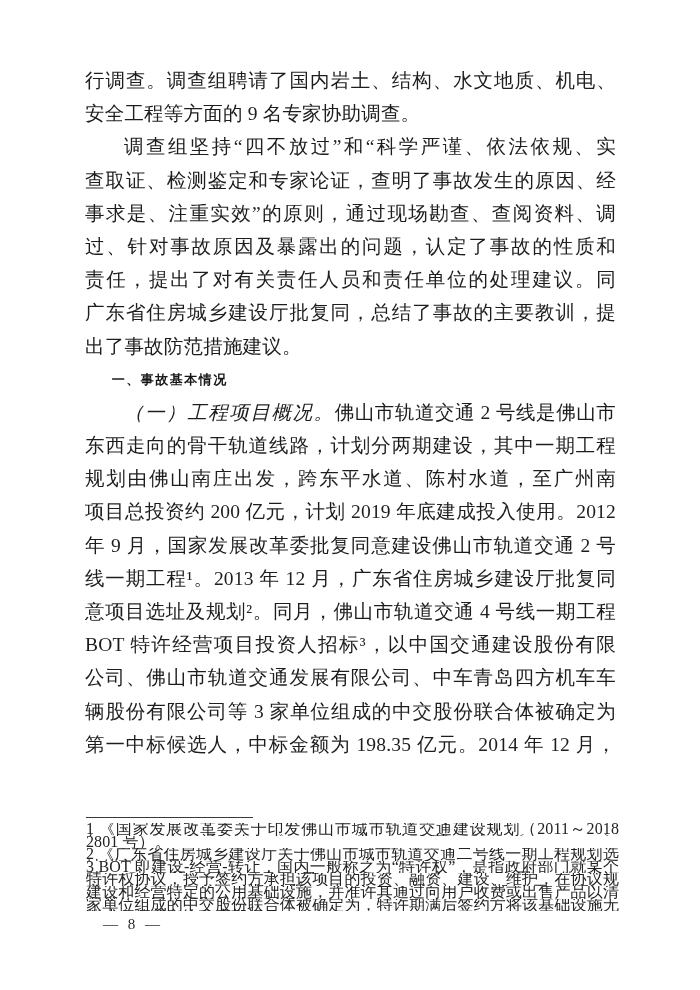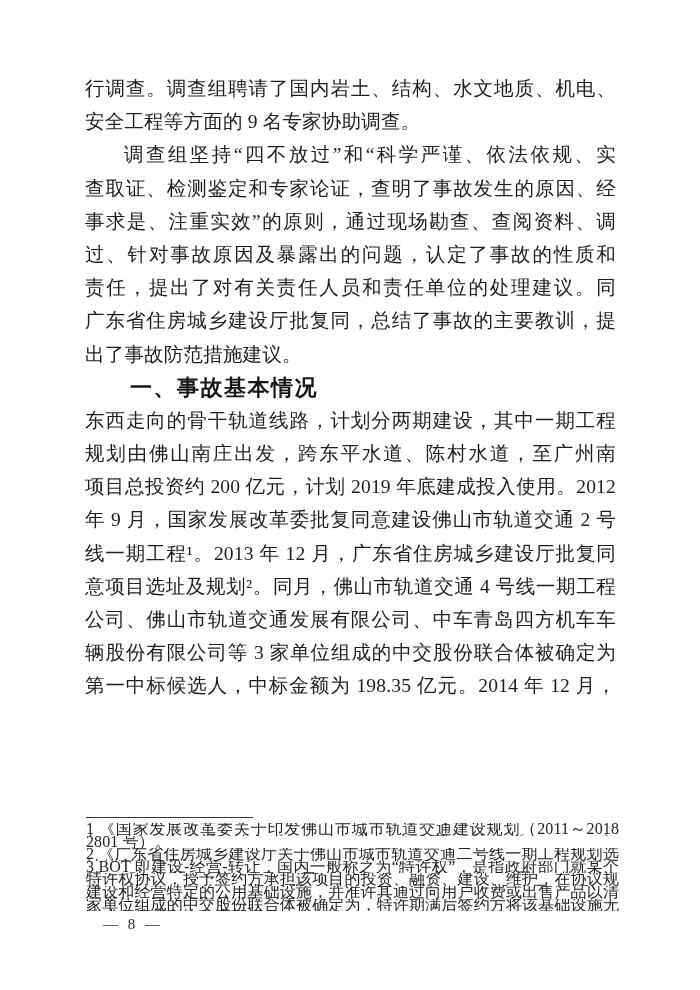--- a/index.html
+++ b/index.html
@@ -2,31 +2,31 @@
 <html><head>
 <meta charset="utf-8">
 <style>
   html,body{margin:0;padding:0;}
   body{
     width:700px;height:990px;position:relative;background:#ffffff;
     color:#1d1d1d;font-family:"Liberation Serif","DejaVu Serif",serif;
     overflow:hidden;
   }
   .page{position:absolute;inset:0;}
-  .textblock{position:absolute;left:85px;top:72px;width:531px;}
+  .textblock{position:absolute;left:85px;top:64px;width:531px;}
   .line{
     font-size:19.5px;line-height:33.2px;height:33.2px;
     overflow:hidden;text-align:justify;letter-spacing:0.2px;
     white-space:normal;
   }
   .full{text-align-last:justify;}
   .indent{text-indent:2em;}
   .heading{
     font-family:"Liberation Sans","DejaVu Sans",sans-serif;
-    font-weight:700;font-size:22px;line-height:33.2px;height:33.2px;
+    font-weight:700;font-size:13px;line-height:33.2px;height:33.2px;
     margin:0;text-indent:2.05em;letter-spacing:1.5px;color:#161616;
   }
   .kai{font-style:italic;letter-spacing:1.2px;}
   .footnote-rule{
     position:absolute;left:86px;top:817px;width:167px;height:0;
     border-top:1.5px solid #3a3a3a;
   }
   .footnotes{position:absolute;left:86px;top:823px;width:533px;}
   .fn{
     font-size:16px;line-height:12.6px;height:12.6px;overflow:hidden;
@@ -51,26 +51,30 @@
     <div class="line full indent">调查组坚持“四不放过”和“科学严谨、依法依规、实</div>
     <div class="line full">查取证、检测鉴定和专家论证，查明了事故发生的原因、经</div>
     <div class="line full">事求是、注重实效”的原则，通过现场勘查、查阅资料、调</div>
     <div class="line full">过、针对事故原因及暴露出的问题，认定了事故的性质和</div>
     <div class="line full">责任，提出了对有关责任人员和责任单位的处理建议。同时，</div>
     <div class="line full">广东省住房城乡建设厅批复同，总结了事故的主要教训，提</div>
     <div class="line">出了事故防范措施建议。</div>
 
     <h2 class="heading">一、事故基本情况</h2>
 
+    <div class="line full indent">
+      <span class="kai">（一）工程项目概况。</span><span>佛山市轨道交通 2 号线是佛山市</span>
+    </div>
     <div class="line full">东西走向的骨干轨道线路，计划分两期建设，其中一期工程</div>
     <div class="line full">规划由佛山南庄出发，跨东平水道、陈村水道，至广州南站。</div>
     <div class="line full">项目总投资约 200 亿元，计划 2019 年底建成投入使用。2012</div>
     <div class="line full">年 9 月，国家发展改革委批复同意建设佛山市轨道交通 2 号</div>
     <div class="line full">线一期工程¹。2013 年 12 月，广东省住房城乡建设厅批复同</div>
     <div class="line full">意项目选址及规划²。同月，佛山市轨道交通 4 号线一期工程</div>
+    <div class="line full">BOT 特许经营项目投资人招标³，以中国交通建设股份有限</div>
     <div class="line full">公司、佛山市轨道交通发展有限公司、中车青岛四方机车车</div>
     <div class="line full">辆股份有限公司等 3 家单位组成的中交股份联合体被确定为</div>
     <div class="line full">第一中标候选人，中标金额为 198.35 亿元。2014 年 12 月，</div>
   </main>
 
   <div class="footnote-rule"></div>
 
   <footer class="footnotes">
     <div class="fn full">1 《国家发展改革委关于印发佛山市城市轨道交通建设规划（2011～2018 年）的通知》（发改基础〔2012〕</div>
     <div class="fn">2801 号）。</div>

